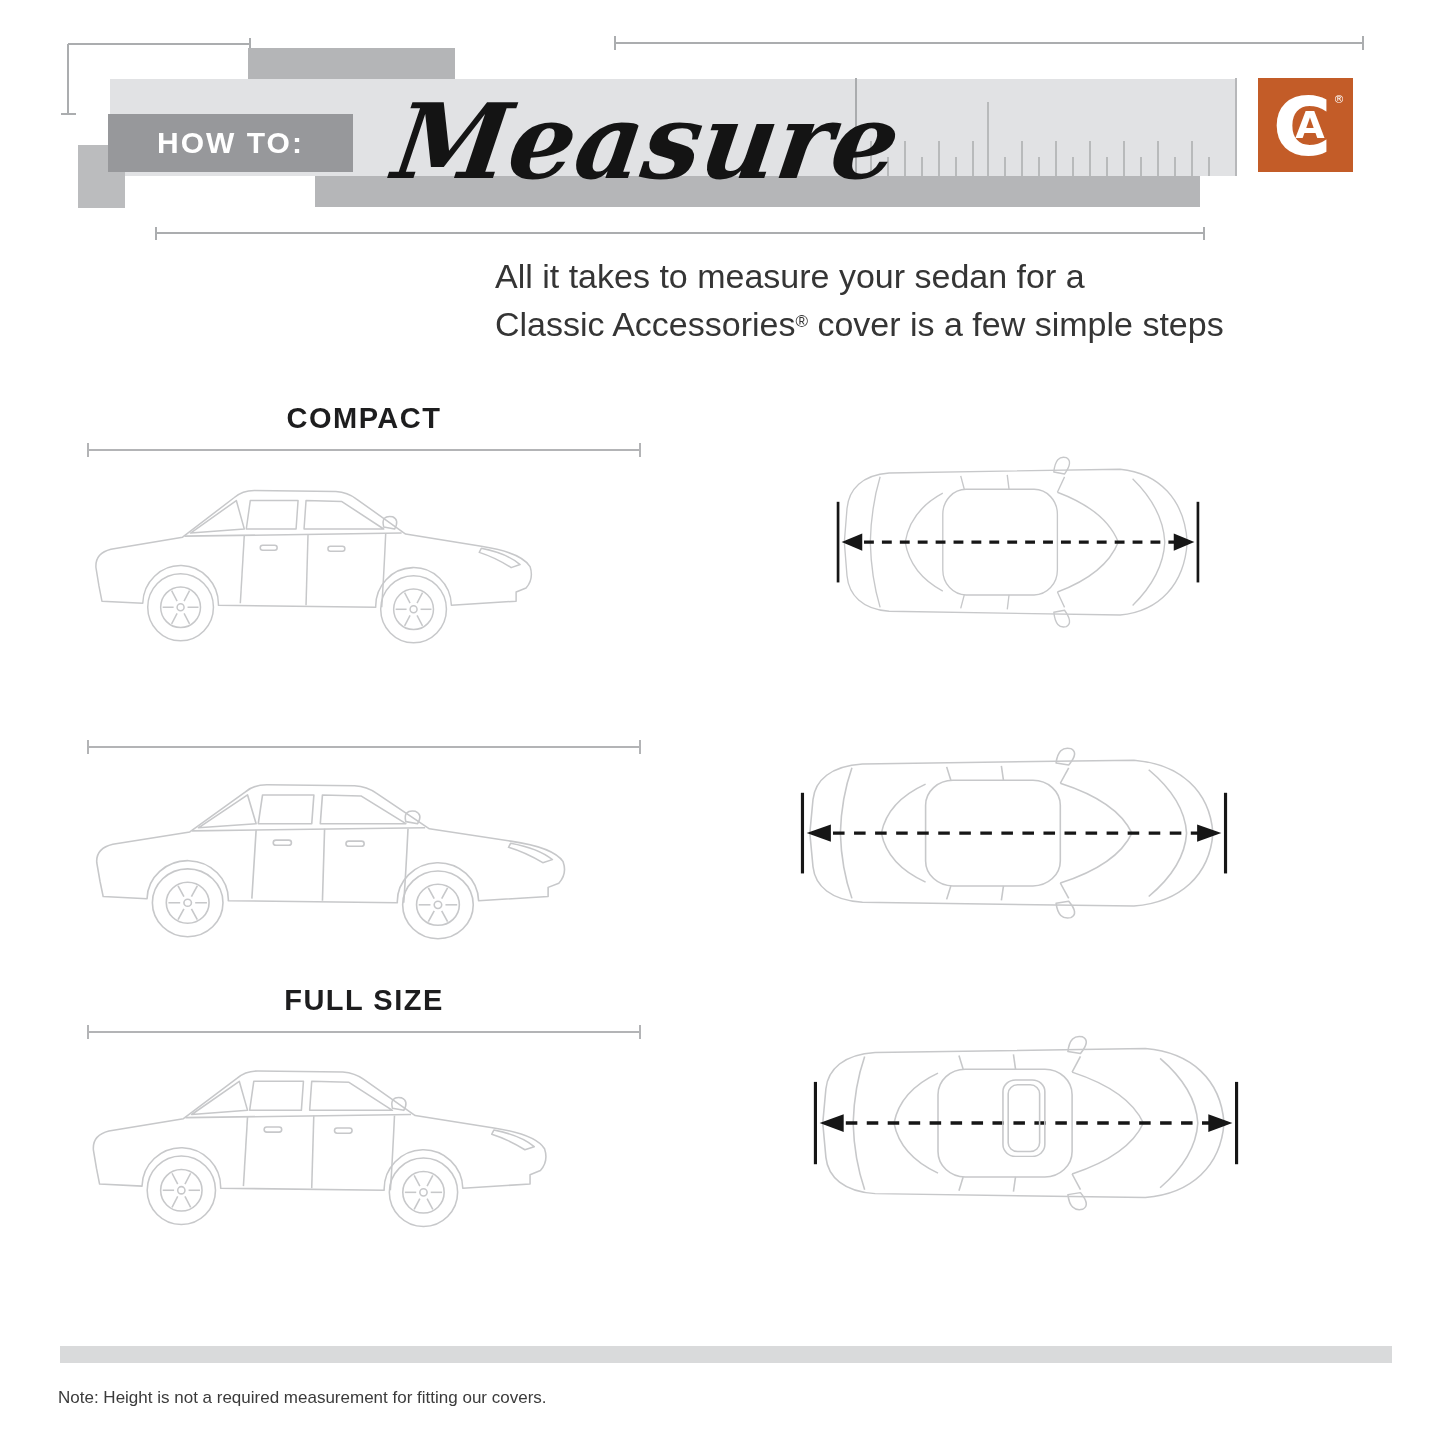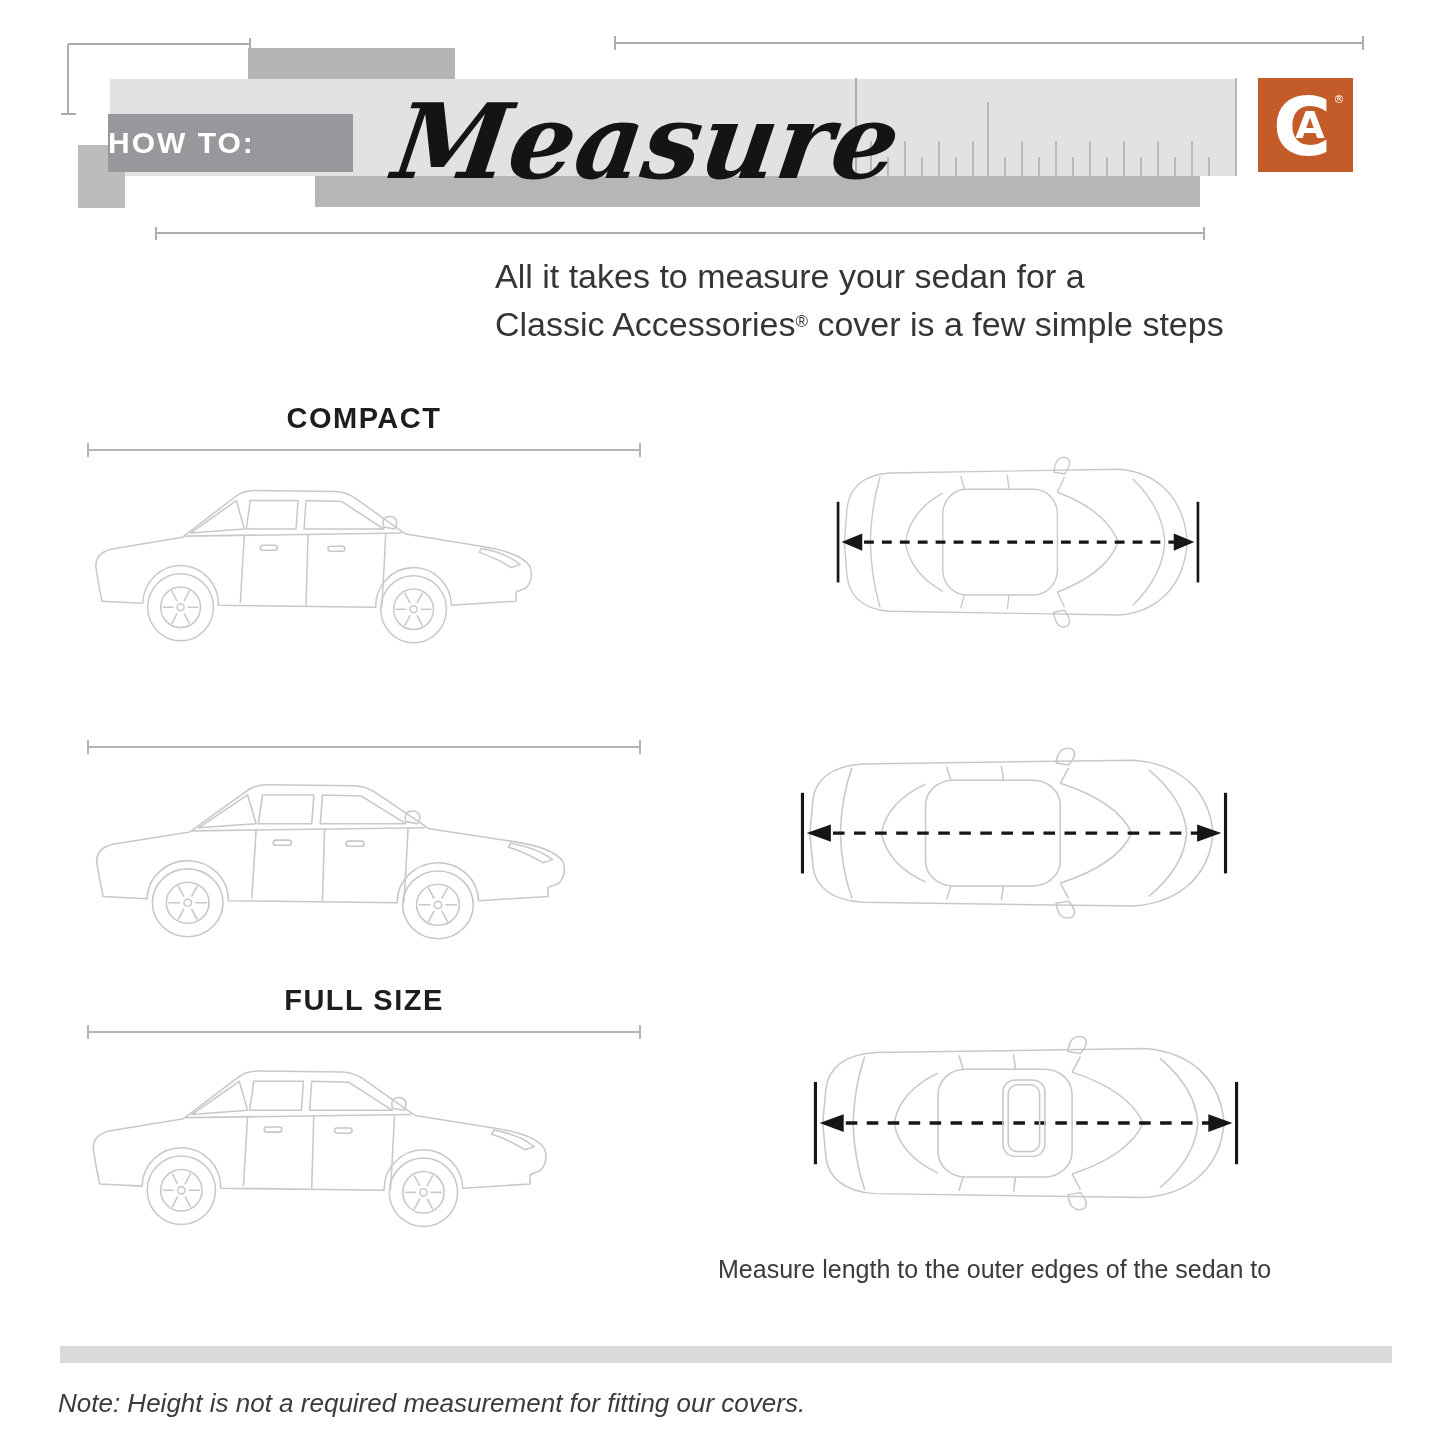--- a/index.html
+++ b/index.html
@@ -6,38 +6,38 @@
   .canvas{position:relative;width:1445px;height:1445px;background:#ffffff;
           font-family:"Liberation Sans", sans-serif;overflow:hidden;}
   .abs{position:absolute;}
 
   
   .band-light{left:110px;top:79px;width:1127px;height:97px;background:#e1e2e4;}
   .bar-top{left:248px;top:48px;width:207px;height:31px;background:#b4b5b7;}
   .bar-bottom{left:315px;top:176px;width:885px;height:31px;background:#b5b6b8;}
   .sq-left{left:78px;top:145px;width:47px;height:63px;background:#bbbcbe;}
   .kicker-box{left:108px;top:114px;width:245px;height:58px;background:#97989b;
-              line-height:58px;color:#ffffff;font-weight:bold;
+              text-align:center;line-height:58px;color:#ffffff;font-weight:bold;
               font-size:30px;letter-spacing:2px;}
   .script-title{left:395px;top:78px;width:480px;text-align:center;
                 font-family:"DejaVu Serif", serif;font-style:italic;font-weight:bold;
                 font-size:104px;line-height:128px;color:#141414;
                 transform:skewX(-8deg);}
   .logo{left:1258px;top:78px;width:95px;height:94px;background:#c35c28;}
 
   
   .intro{left:495px;top:254px;width:865px;text-align:left;color:#353535;
          font-size:34px;line-height:45px;font-weight:300;}
   .intro div{white-space:nowrap;}
   .intro sup{font-size:17px;vertical-align:9px;}
   .caption{left:718px;top:1250px;width:660px;color:#3b3b3b;font-size:25px;
            line-height:38px;text-align:left;}
   .caption div{white-space:nowrap;}
   .divider{left:60px;top:1346px;width:1332px;height:17px;background:#d9dadb;}
-  .note{left:58px;top:1388px;color:#3b3b3b;font-size:26px;white-space:nowrap;font-style:italic;}
+  .note{left:58px;top:1388px;color:#3b3b3b;font-size:17px;white-space:nowrap;}
 
   
   .size-label{left:88px;width:552px;text-align:center;color:#1d1d1e;
               font-size:29px;font-weight:bold;letter-spacing:1.5px;white-space:nowrap;}
   .lbl-compact{top:402px;} .lbl-mid{top:699px;} .lbl-full{top:984px;}
 
   svg text{font-family:"DejaVu Sans", sans-serif;}
 </style>
 </head>
 <body>
@@ -228,18 +228,17 @@
   </svg>
   <svg class="abs" style="left:806px;top:1028px" width="440" height="196" viewBox="0 0 420 200" preserveAspectRatio="none">
     <use href="#sedan-top"></use>
     <g stroke="#c7c8ca" stroke-width="1.5" fill="none">
       <rect x="188" y="53" width="40" height="78" rx="12"></rect>
       <rect x="193" y="58" width="30" height="68" rx="9"></rect>
     </g>
   </svg>
 
   <div class="abs caption">
-    <div>Measure length to the outer edges of the sedan to</div>
   </div>
   <div class="abs divider"></div>
   <div class="abs note">Note: Height is not a required measurement for fitting our covers.</div>
 
 </div>
 
 </body></html>

